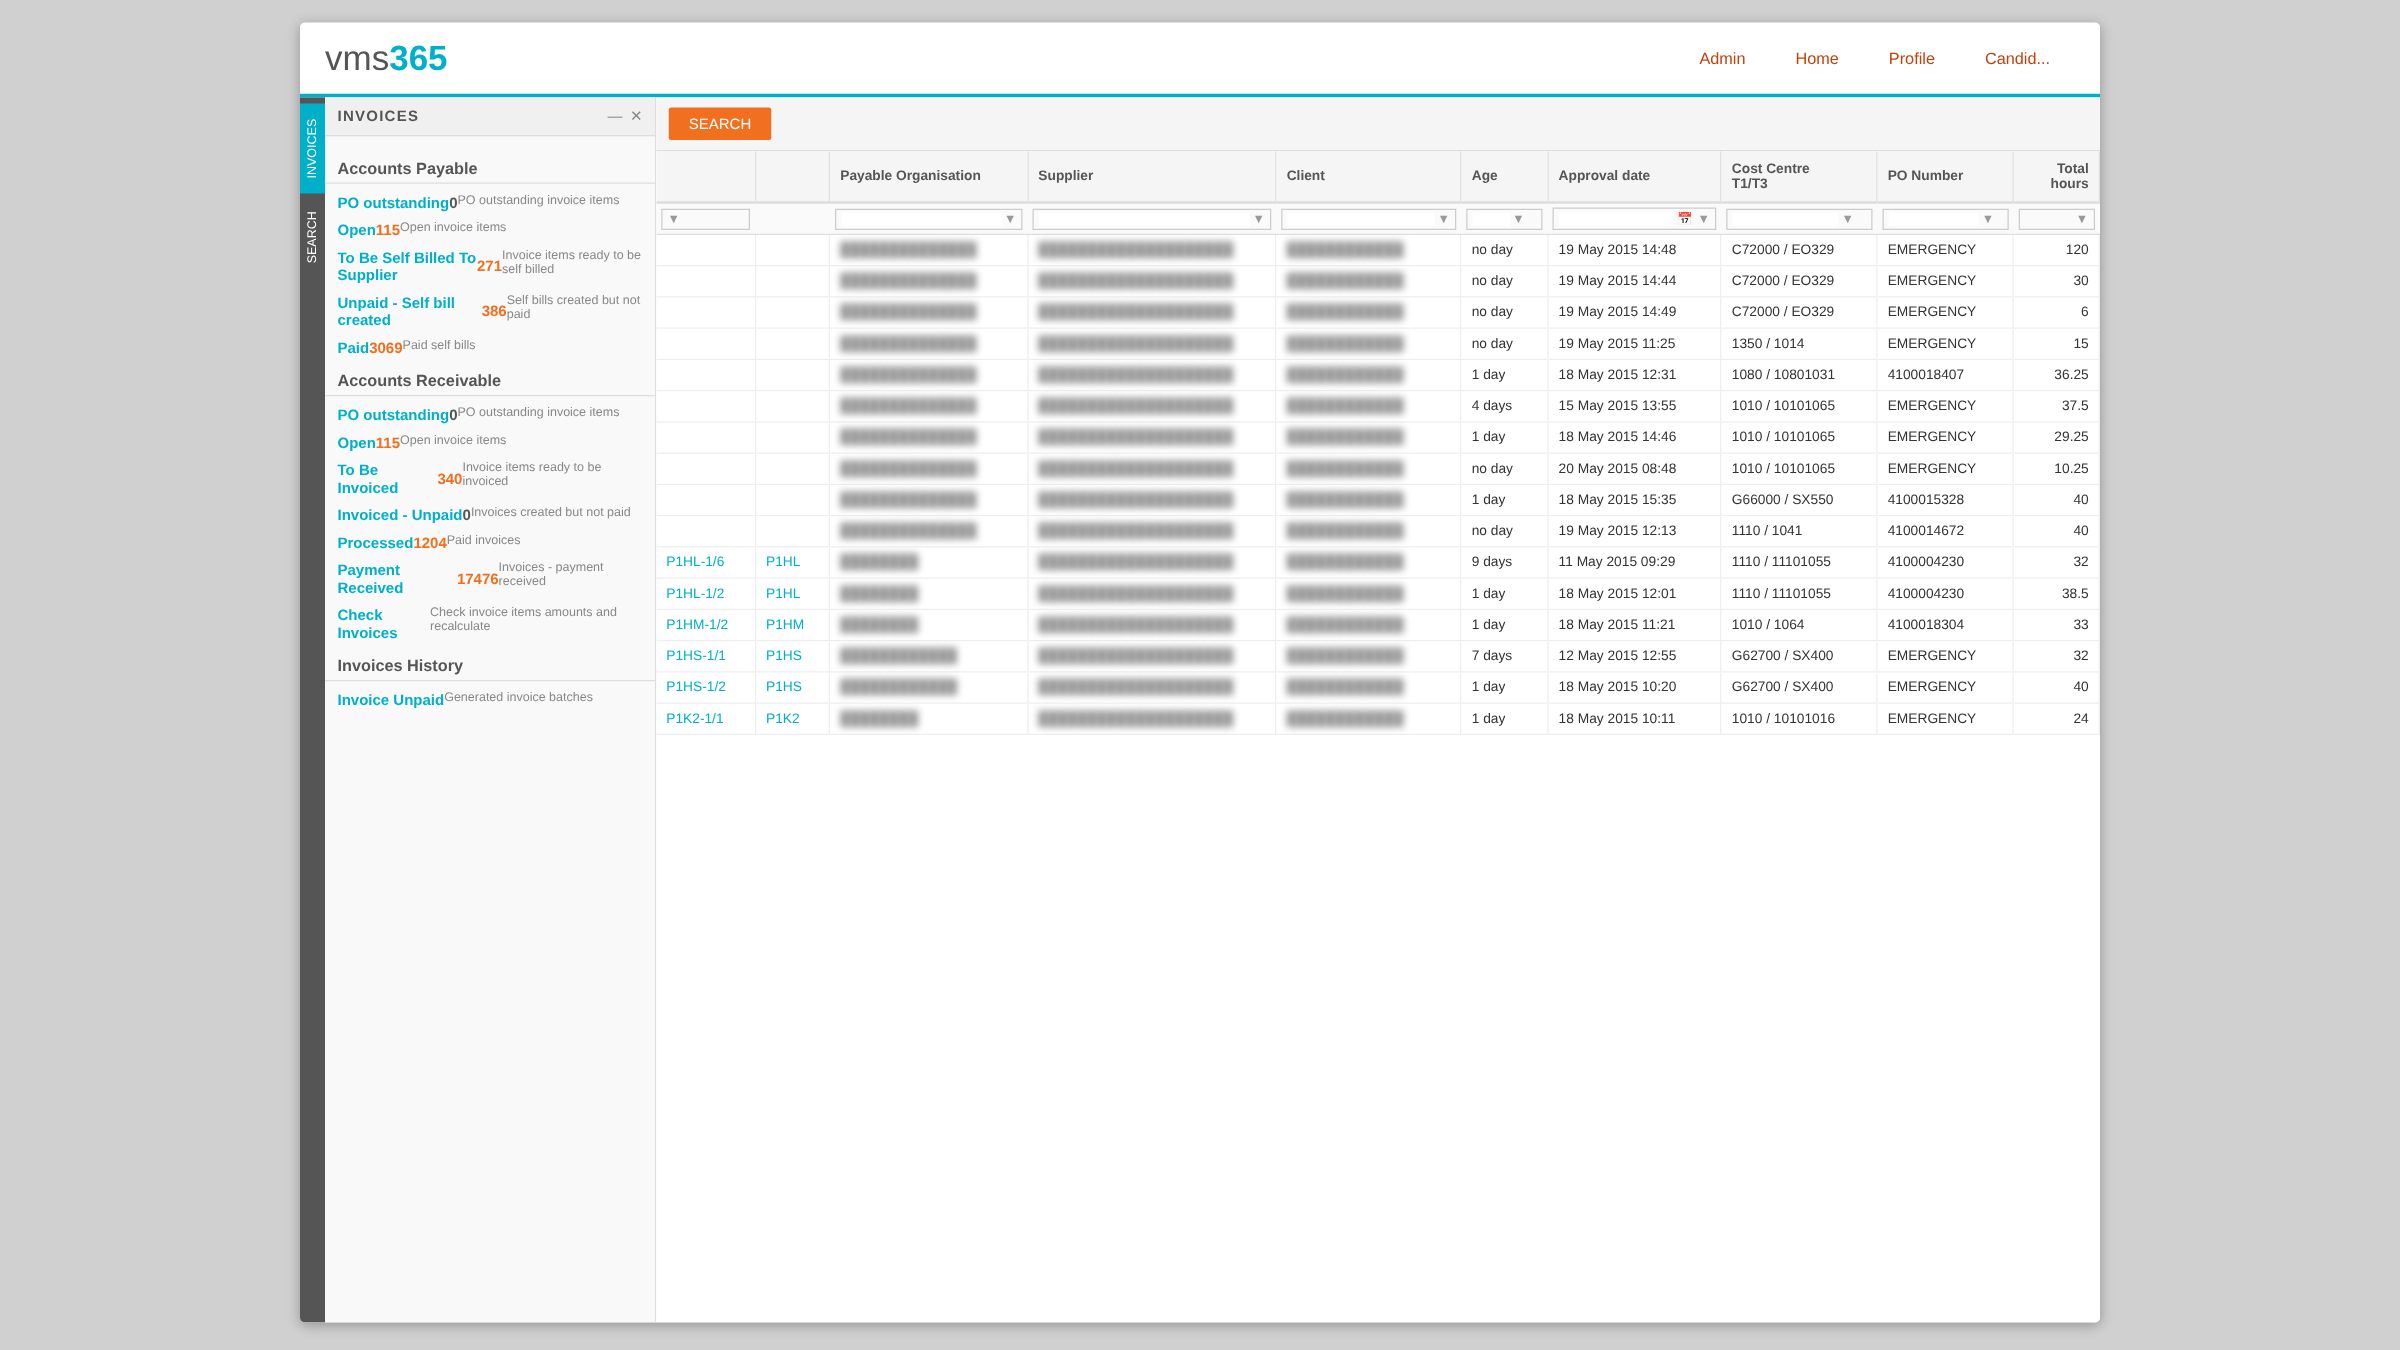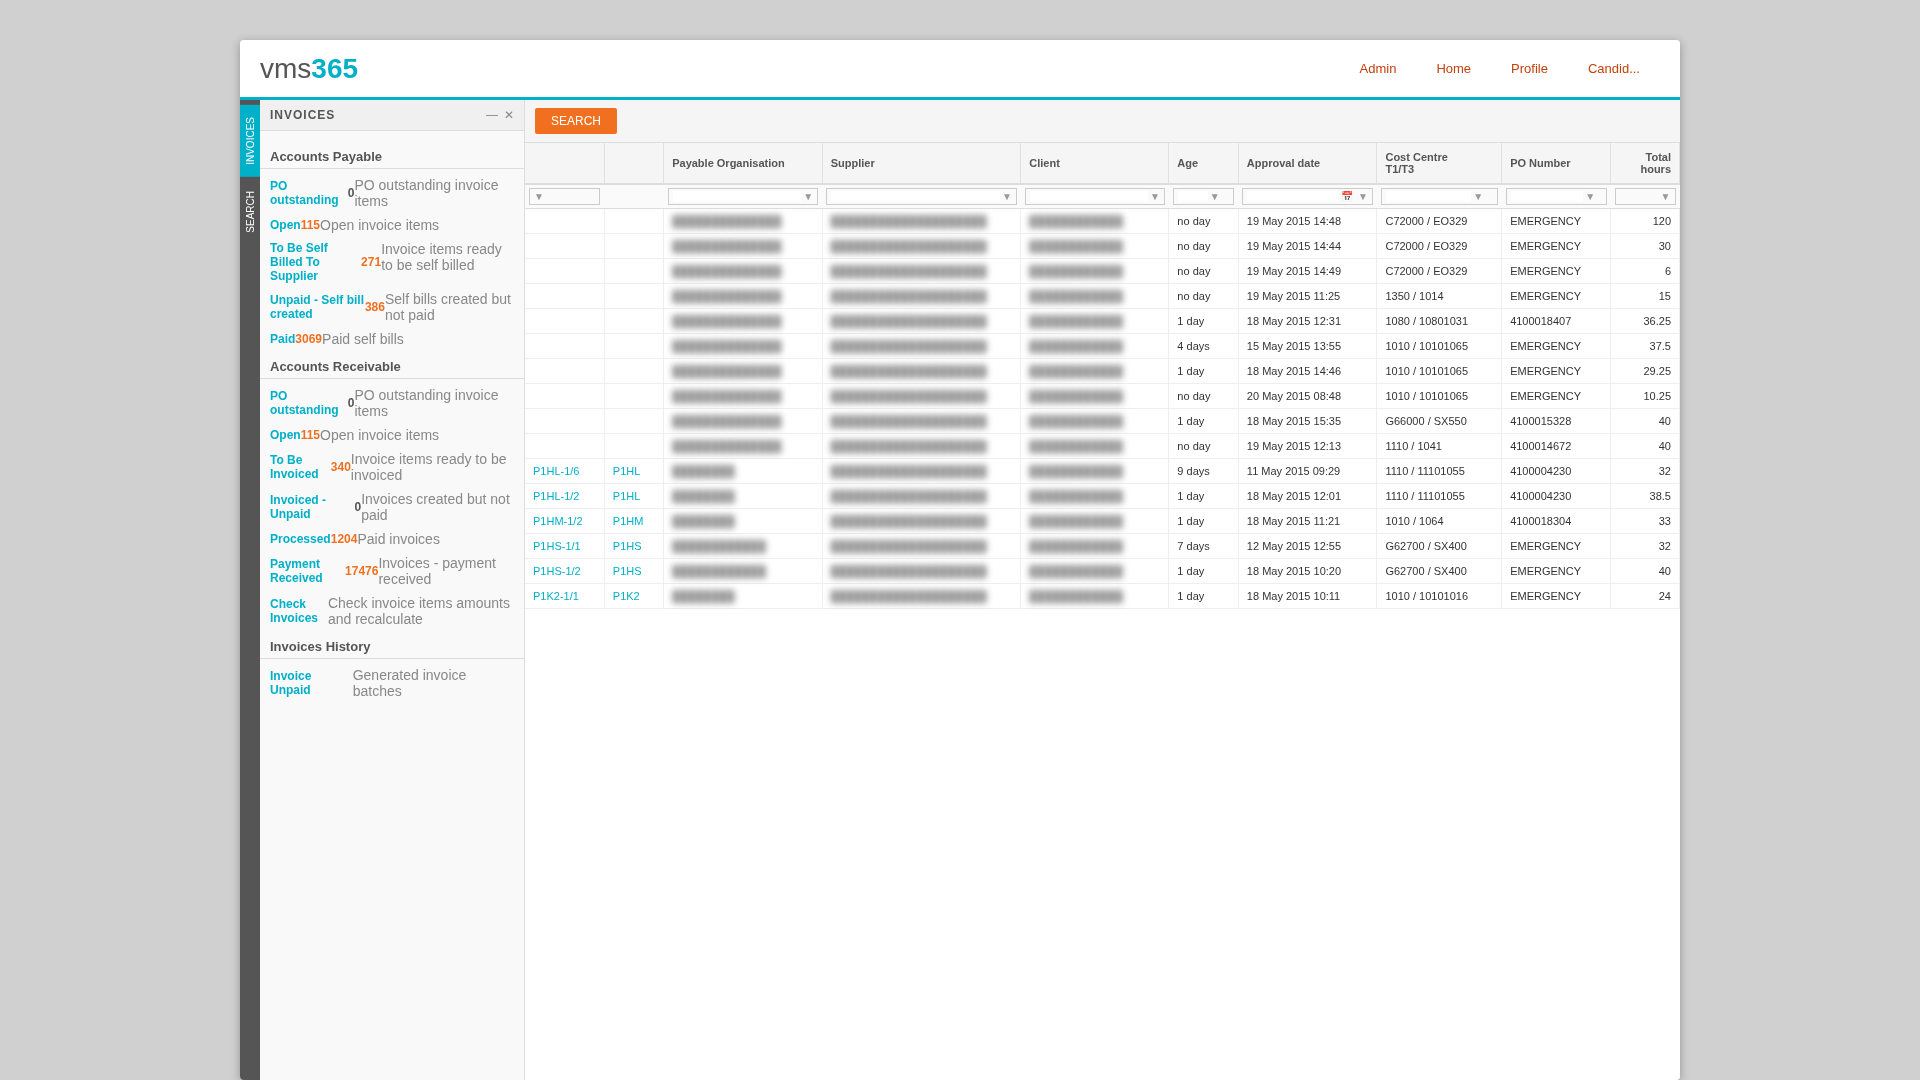--- a/index.html
+++ b/index.html
@@ -1,20 +1,20 @@
 <!DOCTYPE html>
 <html><head>
   <meta charset="utf-8">
   <style>
     * { box-sizing: border-box; margin: 0; padding: 0; }
     body { background: #d0d0d0; font-family: 'Segoe UI', Arial, sans-serif; font-size: 12px; color: #333; }
 
     .outer-container {
       width: 1440px;
-      margin: 40px auto;
+      margin: 18px auto;
       background: #f0f0f0;
       box-shadow: 0 2px 10px rgba(0,0,0,0.3);
       border-radius: 4px;
       overflow: hidden;
     }
 
     
     .top-nav {
       background: #fff;
       border-bottom: 3px solid #00b0c8;
@@ -145,21 +145,21 @@
       font-size: 12px;
       font-weight: 600;
     }
     .nav-item-count {
       color: #f07020;
       font-size: 12px;
       font-weight: 700;
     }
     .nav-item-desc {
       color: #888;
-      font-size: 14px;
+      font-size: 10px;
     }
 
     
     .main-content {
       flex: 1;
       display: flex;
       flex-direction: column;
       background: #fff;
       overflow: hidden;
     }

